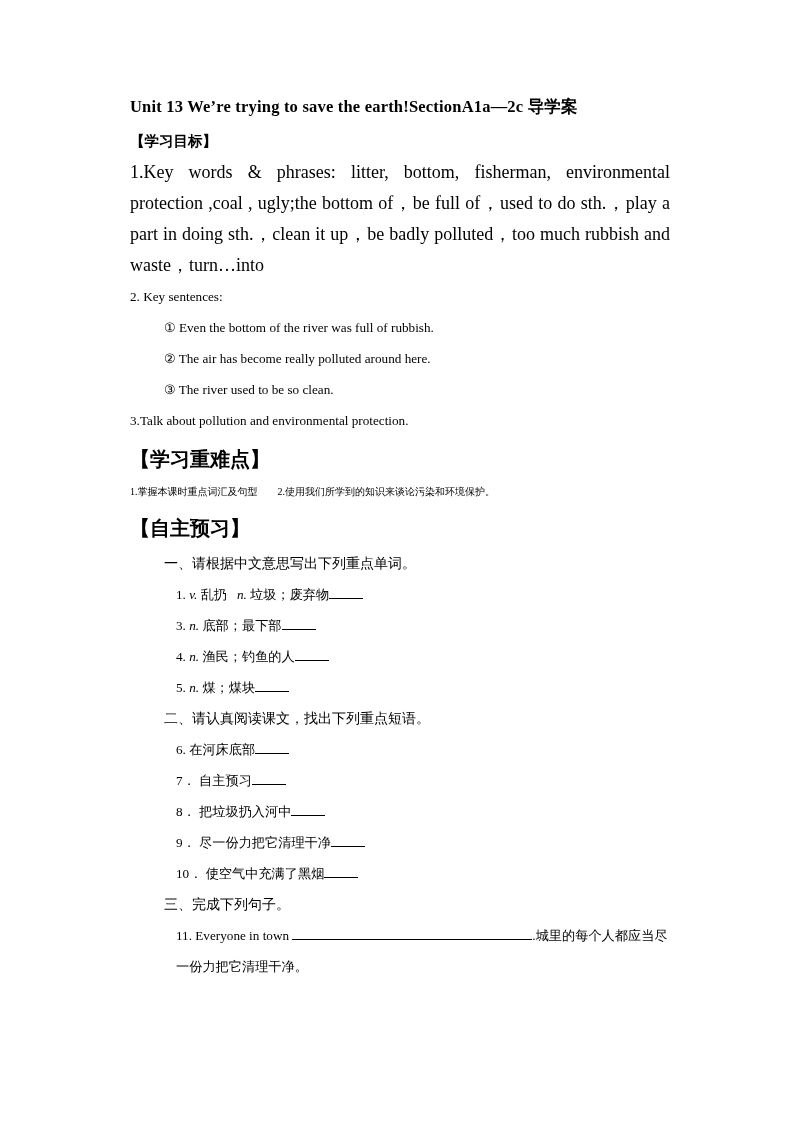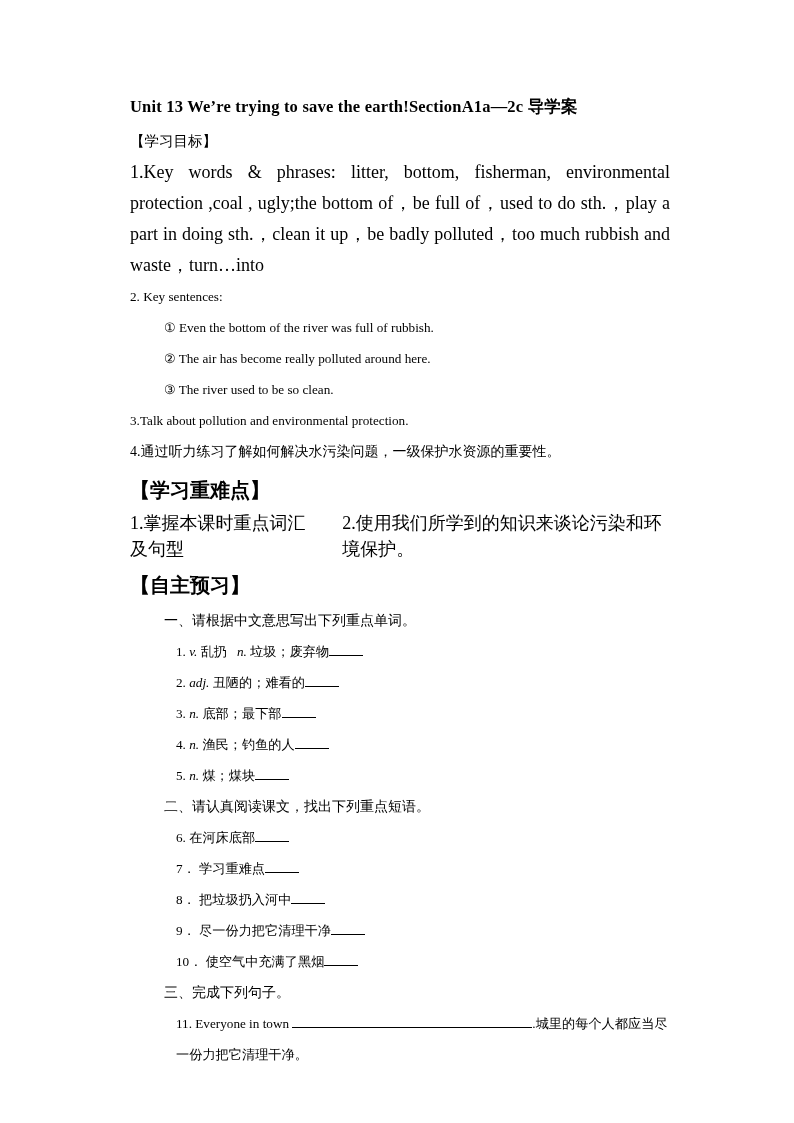--- a/index.html
+++ b/index.html
@@ -34,21 +34,21 @@
     font-family: "Liberation Serif", serif;
     font-size: 16.5px;
     font-weight: bold;
     margin: 0 0 14px 0;
     letter-spacing: 0.2px;
     white-space: nowrap;
   }
   .section-head {
     font-family: "Liberation Sans", sans-serif;
     font-size: 14.5px;
-    font-weight: normal;
+    font-weight: bold;
     margin: 8px 0 6px 0;
   }
   .big-head {
     font-family: "Liberation Sans", sans-serif;
     font-size: 20px;
     font-weight: bold;
     margin: 10px 0 6px 0;
   }
   .para {
     font-size: 18px;
@@ -73,21 +73,21 @@
     padding-left: 46px;
   }
   .circ {
     font-size: 13px;
   }
   .ital { font-style: italic; }
   .blank-sm { display:inline-block; border-bottom:1px solid #000; width:34px; }
   .two-col {
     display: flex;
     gap: 20px;
-    font-size: 18px;
+    font-size: 10px;
     line-height: 26px;
   }
   .ul-long { display:inline-block; border-bottom:1px solid #000; }
 </style>
 </head>
 <body>
 
 <div class="page">
   <div class="content">
 
@@ -106,45 +106,39 @@
     <p class="line indent1">
       <span class="circ">②</span>
       <span>The air has become really polluted around here.</span>
     </p>
     <p class="line indent1">
       <span class="circ">③</span>
       <span>The river used to be so clean.</span>
     </p>
 
     <p class="line">3.Talk about pollution and environmental protection.</p>
-    <p class="line-cn">4.通过听力练习了解如何解决水污染问题，一级保护水资源的重要性。</p>
 
     <div class="big-head">【学习重难点】</div>
     <div class="two-col">
       <span>1.掌握本课时重点词汇及句型</span>
       <span>2.使用我们所学到的知识来谈论污染和环境保护。</span>
     </div>
 
     <div class="big-head">【自主预习】</div>
 
     <p class="line-cn indent1">一、请根据中文意思写出下列重点单词。</p>
 
     <p class="line indent2">
       <span>1</span><span>.</span>
       <span class="ital">v.</span>
       <span>乱扔</span>
       &nbsp;&nbsp;<span class="ital">n.</span>
       <span>垃圾；废弃物</span><span class="blank-sm"></span>
     </p>
 
-    <p class="line indent2">
-      <span>2</span><span>.</span>
-      <span class="ital">adj.</span>
-      <span>丑陋的；难看的</span><span class="blank-sm"></span>
-    </p>
 
     <p class="line indent2">
       <span>3</span><span>.</span>
       <span class="ital">n.</span>
       <span>底部；最下部</span><span class="blank-sm"></span>
     </p>
 
     <p class="line indent2">
       <span>4</span><span>.</span>
       <span class="ital">n.</span>
@@ -158,21 +152,21 @@
     </p>
 
     <p class="line-cn indent1">二、请认真阅读课文，找出下列重点短语。</p>
 
     <p class="line indent2">
       <span>6.</span>
       <span>在河床底部</span><span class="blank-sm"></span>
     </p>
     <p class="line indent2">
       <span>7．</span>
-      <span>学习重难点</span><span class="blank-sm"></span>
+      <span>自主预习</span><span class="blank-sm"></span>
     </p>
     <p class="line indent2">
       <span>8．</span>
       <span>把垃圾扔入河中</span><span class="blank-sm"></span>
     </p>
     <p class="line indent2">
       <span>9．</span>
       <span>尽一份力把它清理干净</span><span class="blank-sm"></span>
     </p>
     <p class="line indent2">

